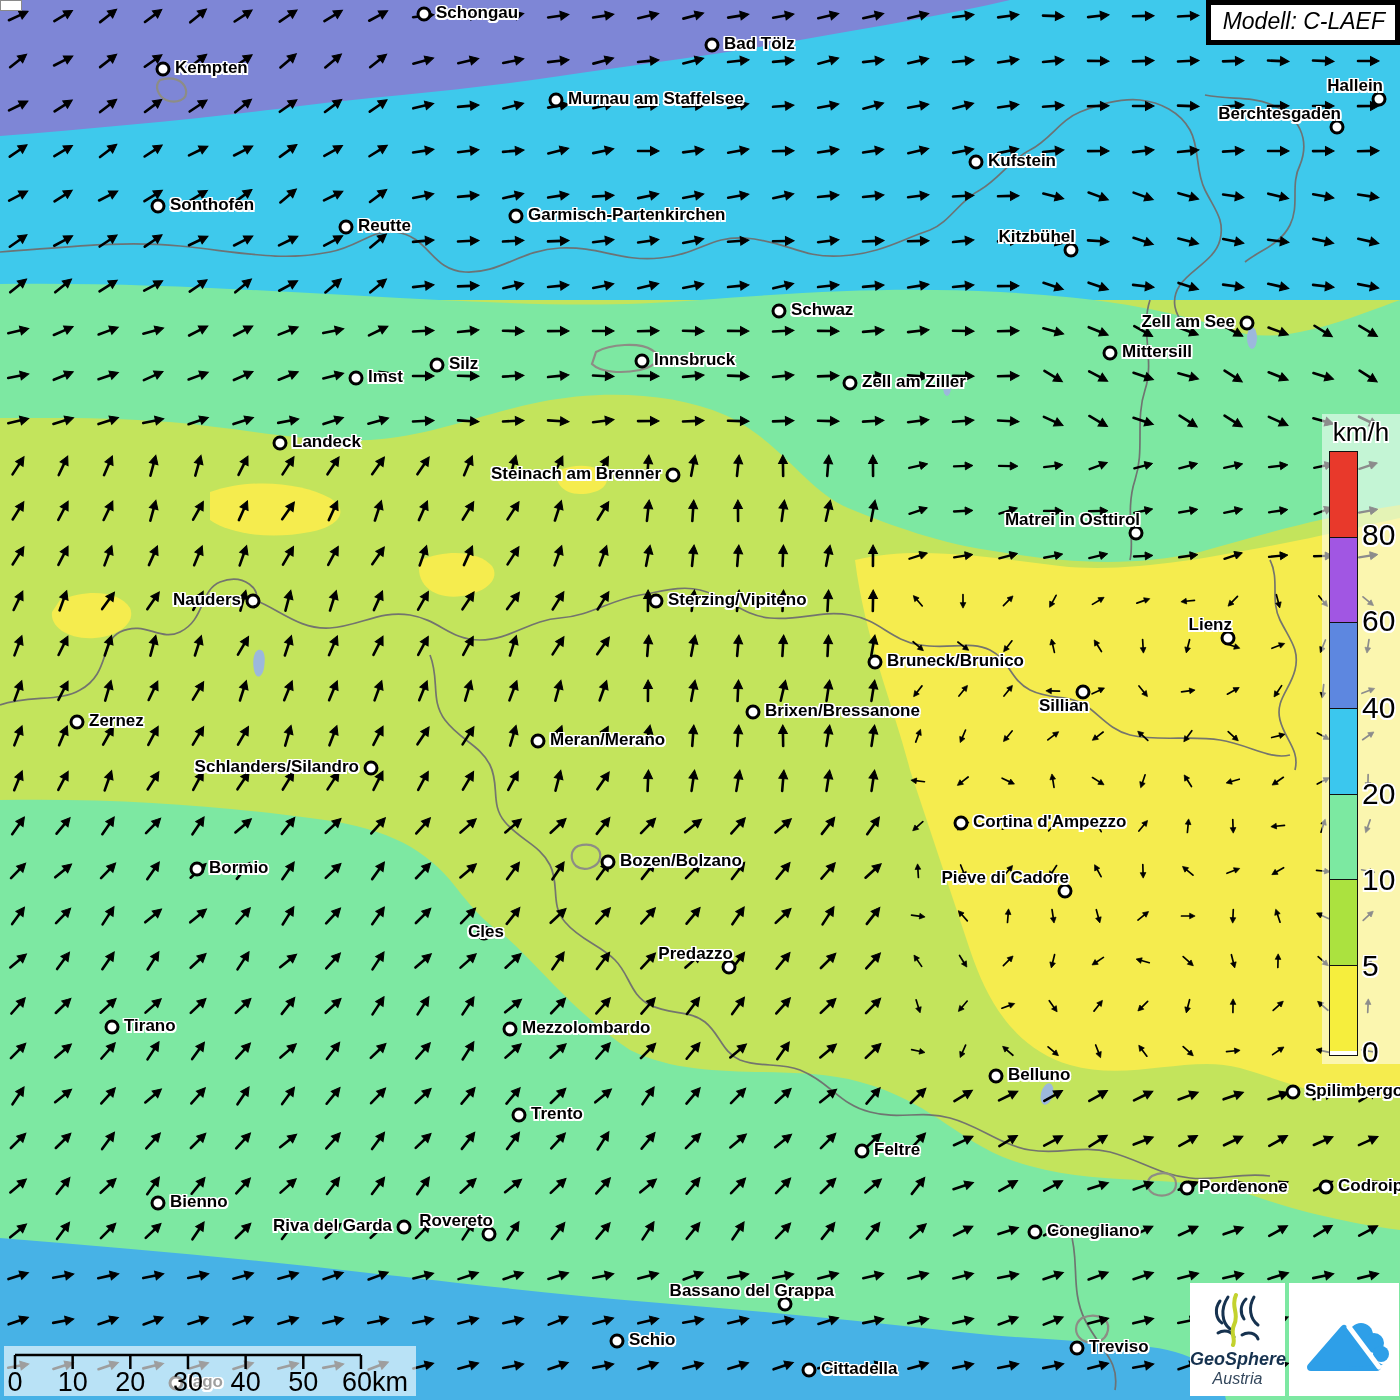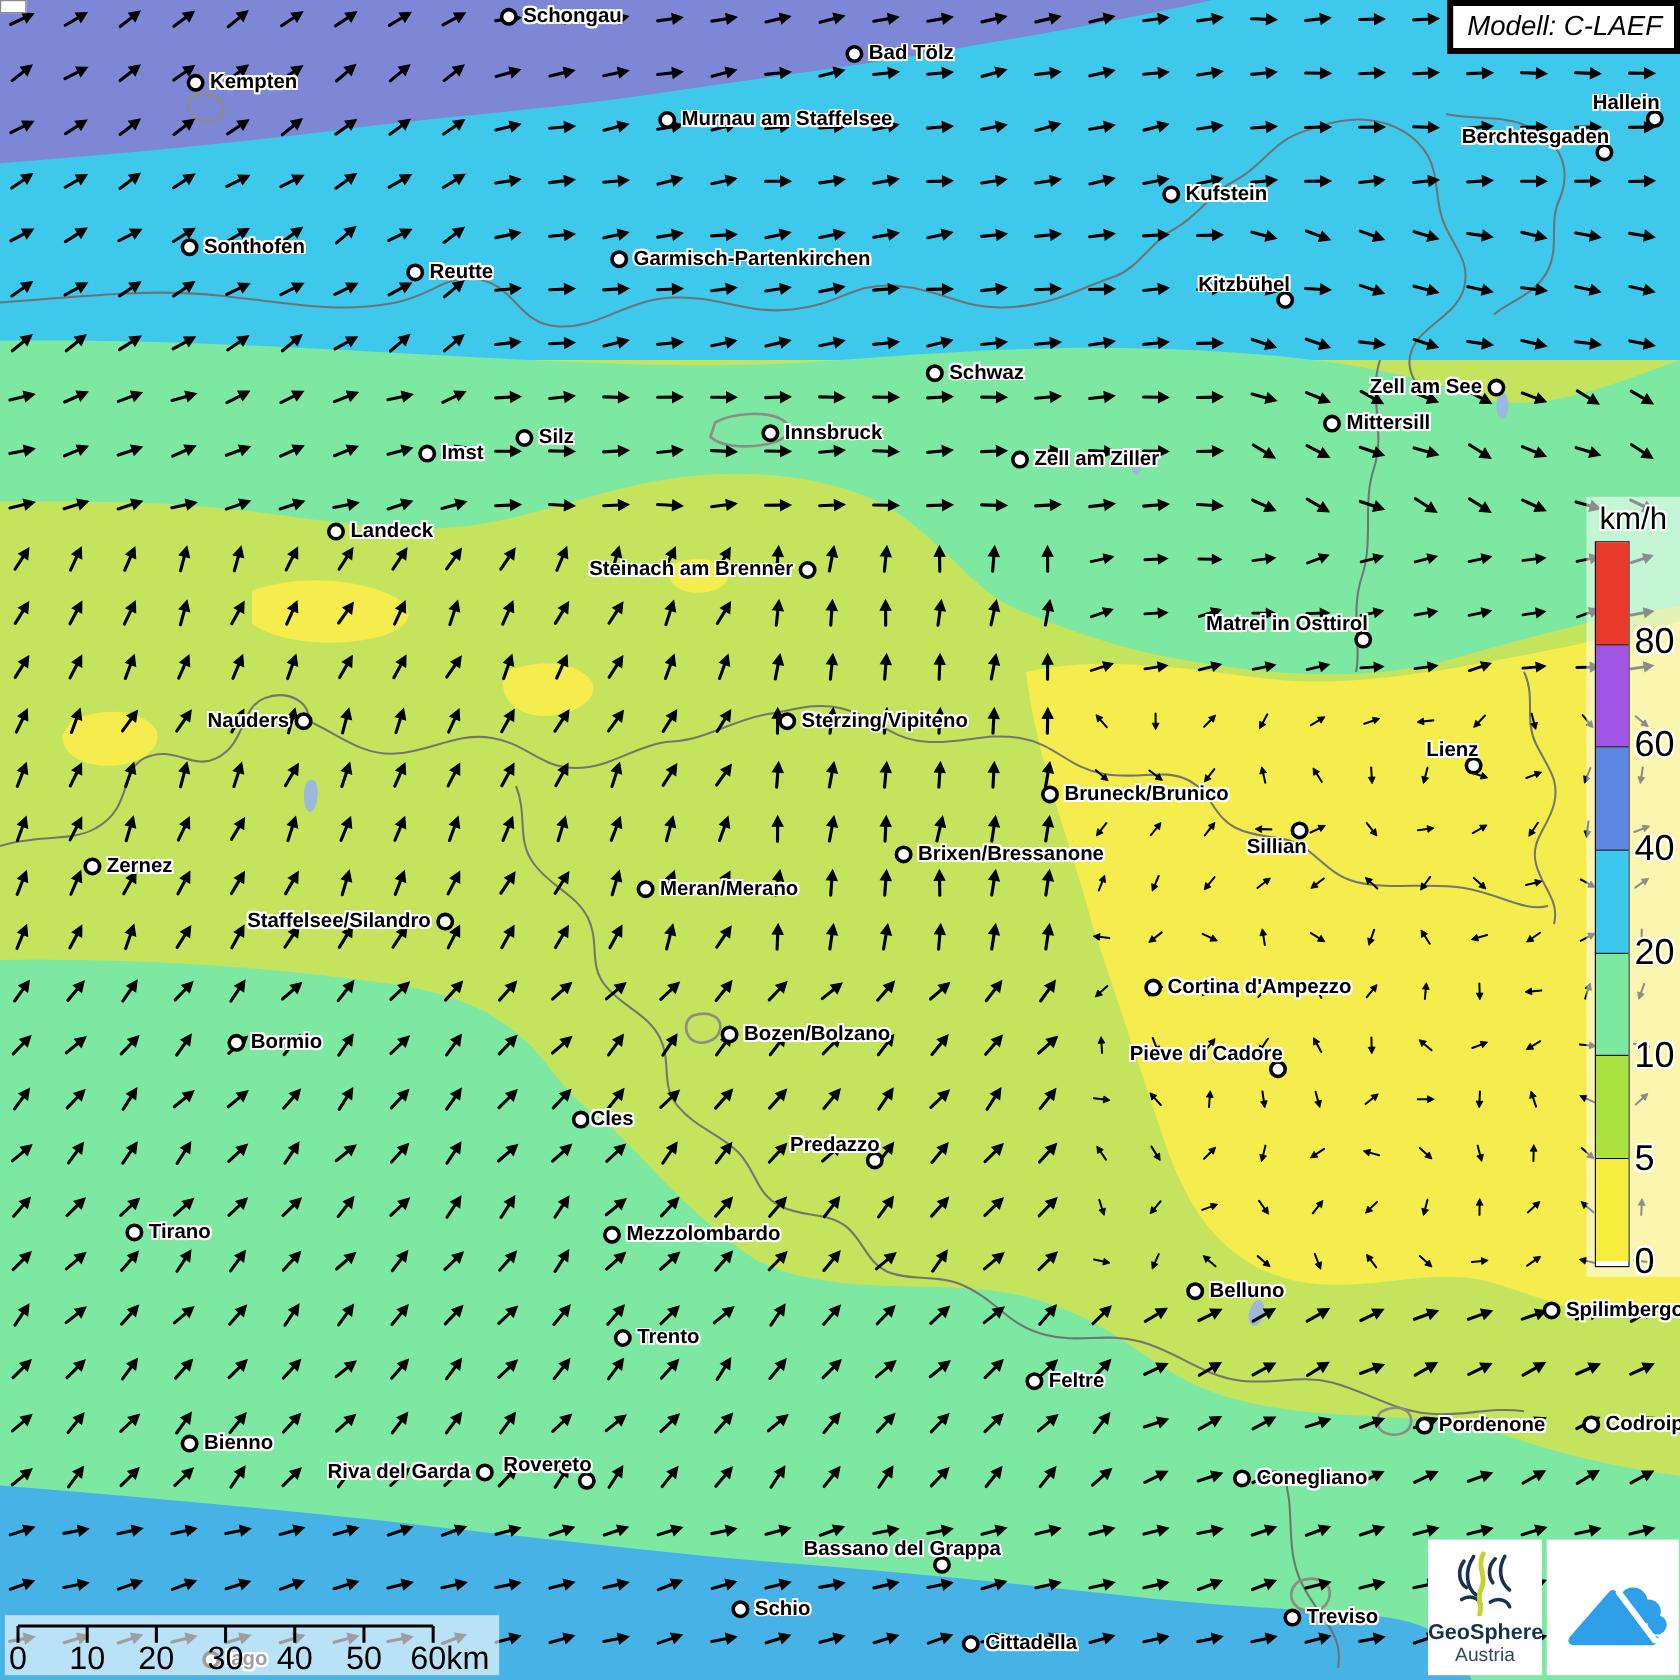--- a/index.html
+++ b/index.html
@@ -27,21 +27,21 @@
         background:rgba(255,255,255,0.55);z-index:9;}
   #legend-title{font-size:26px;color:#000;text-align:center;padding-top:3px;}
   #legend-bar{position:absolute;left:7px;top:37px;width:27px;height:603px;
         border:1.5px solid #111;background:#fff;}
   .legend-seg{width:27px;height:84.7px;border-bottom:1.5px solid #111;box-sizing:content-box;}
   .legend-seg:last-child{border-bottom:none;}
   .legend-label{position:absolute;left:40px;font-size:30px;color:#000;}
   #scalebar{position:absolute;left:4px;top:1346px;width:412px;height:50px;
         background:rgba(255,255,255,0.62);z-index:9;}
   #logo-box{position:absolute;left:1190px;top:1283px;width:95px;height:113px;background:#fff;
-        z-index:9;text-align:center;}
+        z-index:9;text-align:center;font-style:italic;}
   #logo-org{font-size:18px;font-weight:bold;color:#16324f;margin-top:-2px;}
   #logo-country{font-size:16px;color:#33475c;}
   #app-box{position:absolute;left:1289px;top:1283px;width:110px;height:113px;background:#fff;z-index:9;}
 </style>
 </head>
 <body>
 
 <div id="stage">
 
   <svg id="map-svg" width="1400" height="1400" viewBox="0 0 1400 1400">
@@ -4018,31 +4018,31 @@
       <div class="city-label halo" style="top: 662px; left: 887px; transform: translateY(-54%);">Bruneck/Brunico</div>
       <div class="city-marker" style="left: 1083px; top: 692px;"></div>
       <div class="city-label halo" style="top: 692px; left: 1089px; transform: translate(-100%, calc(-50% + 14px));">Sillian</div>
       <div class="city-marker" style="left: 753px; top: 712px;"></div>
       <div class="city-label halo" style="top: 712px; left: 765px; transform: translateY(-54%);">Brixen/Bressanone</div>
       <div class="city-marker" style="left: 77px; top: 722px;"></div>
       <div class="city-label halo" style="top: 722px; left: 89px; transform: translateY(-54%);">Zernez</div>
       <div class="city-marker" style="left: 538px; top: 741px;"></div>
       <div class="city-label halo" style="top: 741px; left: 550px; transform: translateY(-54%);">Meran/Merano</div>
       <div class="city-marker" style="left: 371px; top: 768px;"></div>
-      <div class="city-label halo" style="top: 768px; left: 359px; transform: translate(-100%, -54%);">Staffelsee/Silandro</div>
+      <div class="city-label halo" style="top: 768px; left: 359px; transform: translate(-100%, -54%);">Schlanders/Silandro</div>
       <div class="city-marker" style="left: 961px; top: 823px;"></div>
       <div class="city-label halo" style="top: 823px; left: 973px; transform: translateY(-54%);">Cortina d'Ampezzo</div>
       <div class="city-marker" style="left: 608px; top: 862px;"></div>
       <div class="city-label halo" style="top: 862px; left: 620px; transform: translateY(-54%);">Bozen/Bolzano</div>
       <div class="city-marker" style="left: 197px; top: 869px;"></div>
       <div class="city-label halo" style="top: 869px; left: 209px; transform: translateY(-54%);">Bormio</div>
       <div class="city-marker" style="left: 1065px; top: 891px;"></div>
       <div class="city-label halo" style="top: 891px; left: 1069px; transform: translate(-100%, calc(-50% - 13px));">Pieve di Cadore</div>
       <div class="city-marker" style="left: 484px; top: 933px;"></div>
-      <div class="city-label halo" style="top: 933px; left: 492px; transform: translateY(-54%);">Cles</div>
+      <div class="city-label halo" style="top: 933px; left: 468px; transform: translateY(-54%);">Cles</div>
       <div class="city-marker" style="left: 729px; top: 967px;"></div>
       <div class="city-label halo" style="top: 967px; left: 733px; transform: translate(-100%, calc(-50% - 13px));">Predazzo</div>
       <div class="city-marker" style="left: 112px; top: 1027px;"></div>
       <div class="city-label halo" style="top: 1027px; left: 124px; transform: translateY(-54%);">Tirano</div>
       <div class="city-marker" style="left: 510px; top: 1029px;"></div>
       <div class="city-label halo" style="top: 1029px; left: 522px; transform: translateY(-54%);">Mezzolombardo</div>
       <div class="city-marker" style="left: 996px; top: 1076px;"></div>
       <div class="city-label halo" style="top: 1076px; left: 1008px; transform: translateY(-54%);">Belluno</div>
       <div class="city-marker" style="left: 1293px; top: 1092px;"></div>
       <div class="city-label halo" style="top: 1092px; left: 1305px; transform: translateY(-54%);">Spilimbergo</div>

